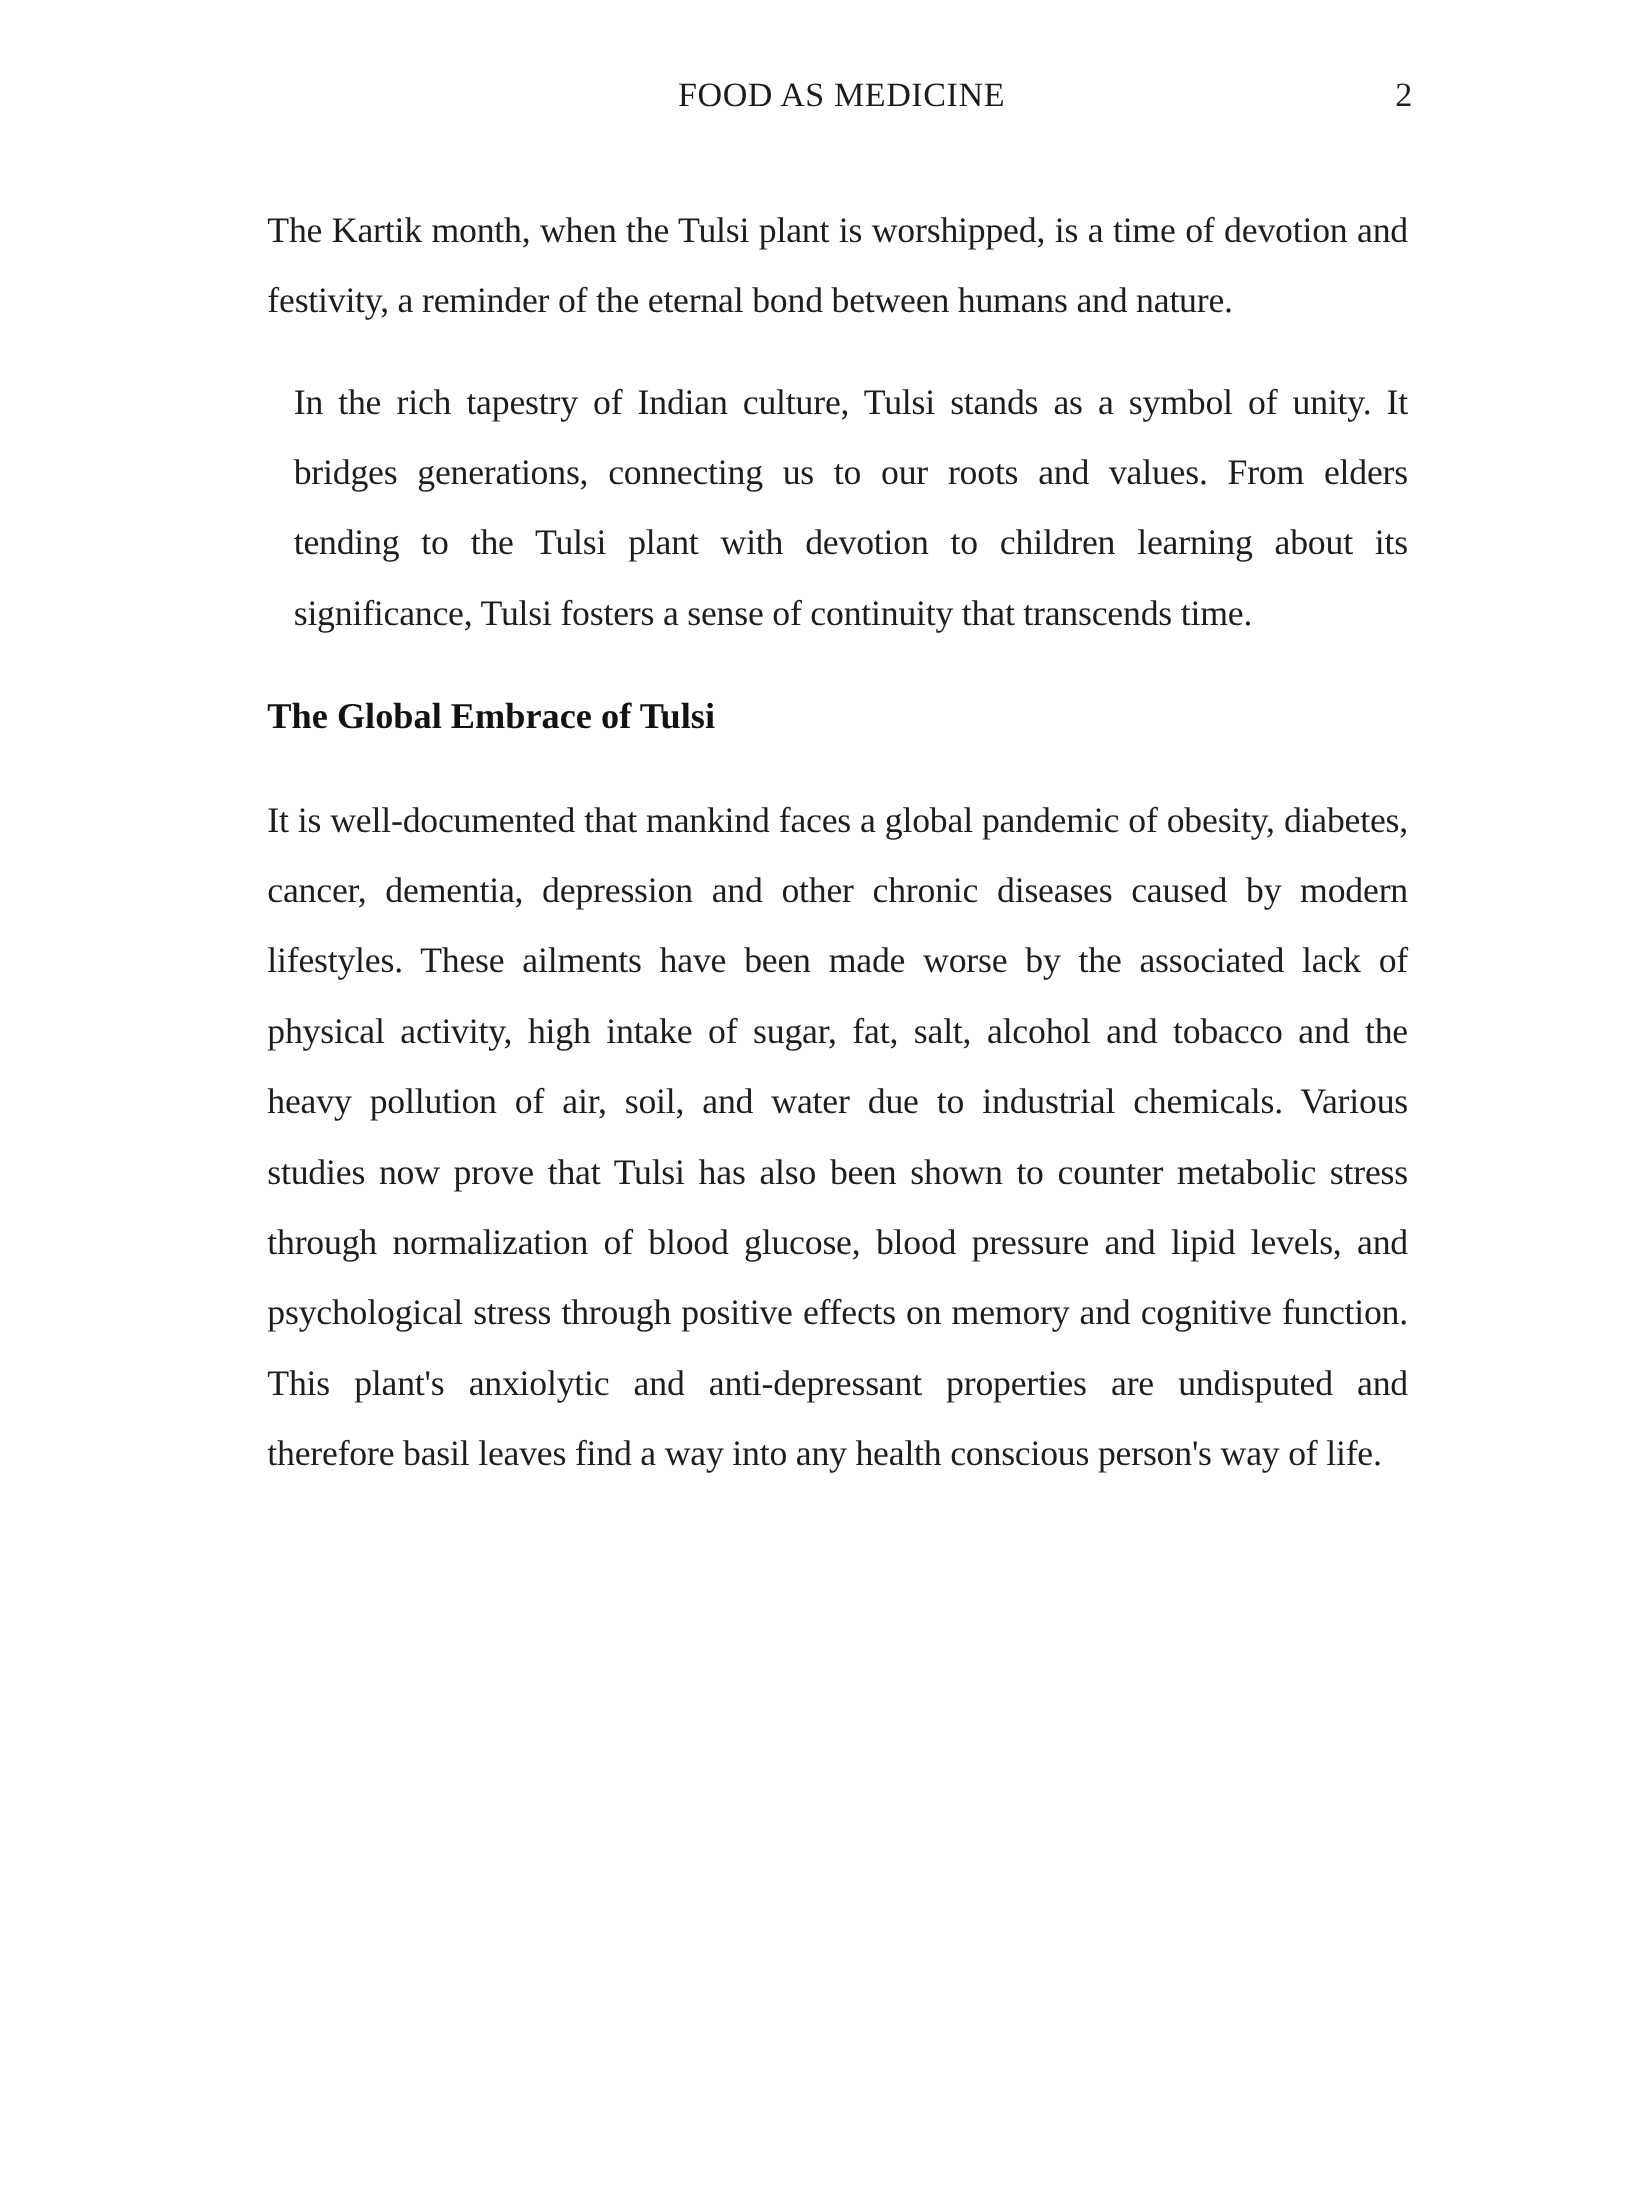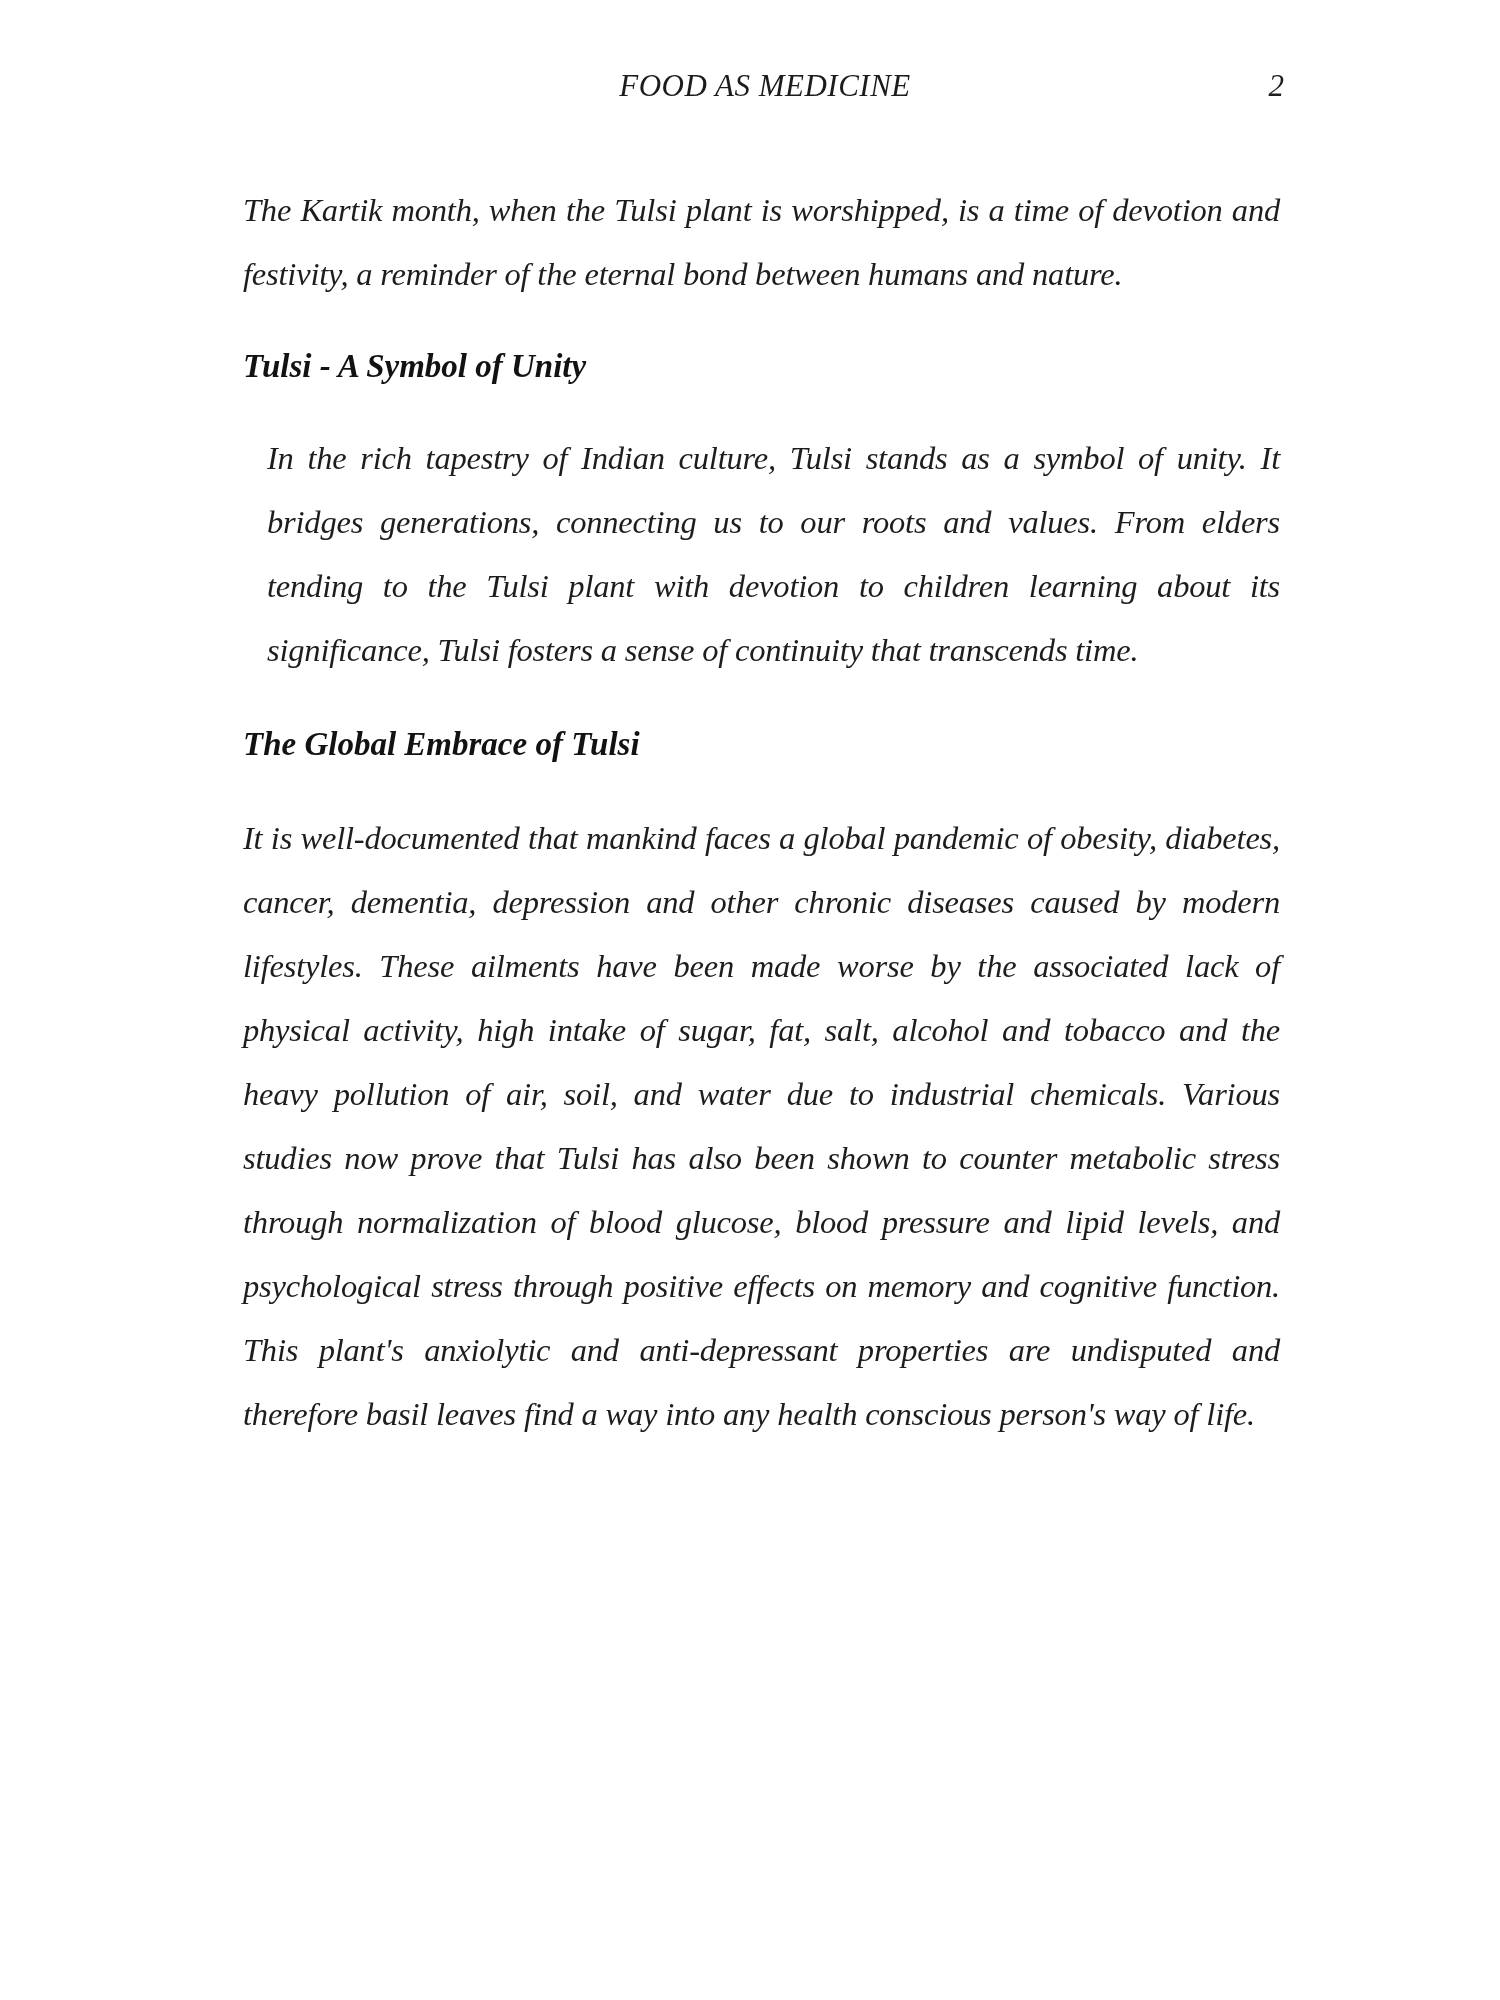--- a/index.html
+++ b/index.html
@@ -14,21 +14,20 @@
       overflow: hidden;
       font-family: "Liberation Serif", "DejaVu Serif", serif;
       color: #1a1a1a;
     }
     .page {
       position: absolute;
       left: 0;
       top: 0;
       width: 1500px;
       height: 2000px;
-      font-style: italic;
     }
     .running-head {
       position: absolute;
       top: 68px;
       left: 240px;
       width: 1040px;
       height: 40px;
     }
     .running-title {
       position: absolute;
@@ -80,21 +79,20 @@
 
 <div class="page">
   <div class="running-head">
     <div class="running-title">FOOD AS MEDICINE</div>
     <div class="page-number">2</div>
   </div>
 
   <div class="content">
     <p class="body" id="para-1">The Kartik month, when the Tulsi plant is worshipped, is a time of devotion and festivity, a reminder of the eternal bond between humans and nature.</p>
 
-    <h2 class="section-heading" id="heading-1">Tulsi - A Symbol of Unity</h2>
 
     <p class="body" id="para-2">In the rich tapestry of Indian culture, Tulsi stands as a symbol of unity. It bridges generations, connecting us to our roots and values. From elders tending to the Tulsi plant with devotion to children learning about its significance, Tulsi fosters a sense of continuity that transcends time.</p>
 
     <h2 class="section-heading" id="heading-2">The Global Embrace of Tulsi</h2>
 
     <p class="body" id="para-3">It is well-documented that mankind faces a global pandemic of obesity, diabetes, cancer, dementia, depression and other chronic diseases caused by modern lifestyles. These ailments have been made worse by the associated lack of physical activity, high intake of sugar, fat, salt, alcohol and tobacco and the heavy pollution of air, soil, and water due to industrial chemicals. Various studies now prove that Tulsi has also been shown to counter metabolic stress through normalization of blood glucose, blood pressure and lipid levels, and psychological stress through positive effects on memory and cognitive function. This plant's anxiolytic and anti-depressant properties are undisputed and therefore basil leaves find a way into any health conscious person's way of life.</p>
 
   </div>
 </div>
 

